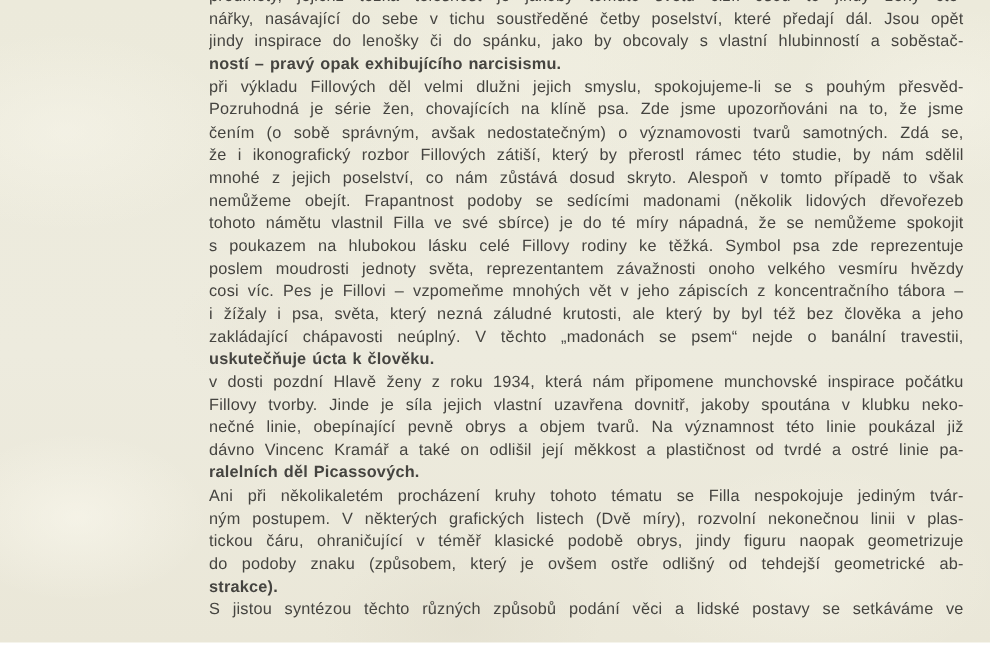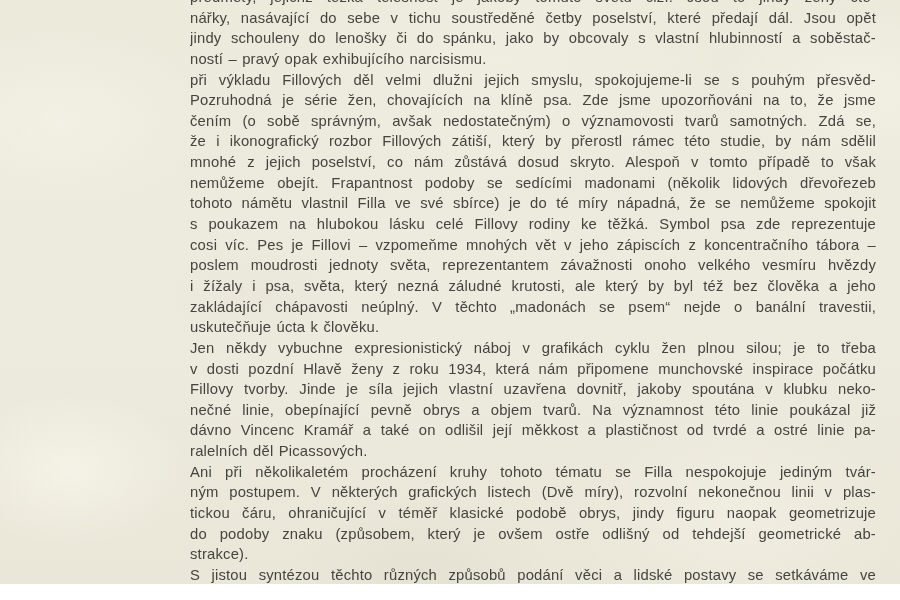--- a/index.html
+++ b/index.html
@@ -51,46 +51,46 @@
     white-space: normal;
     overflow: hidden;
   }
   .line.fill {
     text-align: justify;
     text-align-last: justify;
   }
   .line.end {
     text-align: left;
     text-align-last: left;
+    font-weight: bold;
   }
 </style>
 </head>
 <body>
 
 <div class="page">
   <div class="paper-texture"></div>
   <div class="text-block" id="text-block" style="color: rgb(69, 68, 64);">
       <div class="line fill">předměty, jejichž těžká tělesnost je jakoby tomuto světu cizí. Jsou to jindy ženy čte-</div>
       <div class="line fill">nářky, nasávající do sebe v tichu soustředěné četby poselství, které předají dál. Jsou opět</div>
-      <div class="line fill">jindy schouleny do lenošky či do spánku, jako by obcovaly s vlastní hlubinností a soběstač-</div>
+      <div class="line fill">jindy inspirace do lenošky či do spánku, jako by obcovaly s vlastní hlubinností a soběstač-</div>
       <div class="line end">ností – pravý opak exhibujícího narcisismu.</div>
       <div class="line fill">při výkladu Fillových děl velmi dlužni jejich smyslu, spokojujeme-li se s pouhým přesvěd-</div>
       <div class="line fill">Pozruhodná je série žen, chovajících na klíně psa. Zde jsme upozorňováni na to, že jsme</div>
       <div class="line fill">čením (o sobě správným, avšak nedostatečným) o významovosti tvarů samotných. Zdá se,</div>
       <div class="line fill">že i ikonografický rozbor Fillových zátiší, který by přerostl rámec této studie, by nám sdělil</div>
       <div class="line fill">mnohé z jejich poselství, co nám zůstává dosud skryto. Alespoň v tomto případě to však</div>
       <div class="line fill">nemůžeme obejít. Frapantnost podoby se sedícími madonami (několik lidových dřevořezeb</div>
       <div class="line fill">tohoto námětu vlastnil Filla ve své sbírce) je do té míry nápadná, že se nemůžeme spokojit</div>
       <div class="line fill">s poukazem na hlubokou lásku celé Fillovy rodiny ke těžká. Symbol psa zde reprezentuje</div>
+      <div class="line fill">poslem moudrosti jednoty světa, reprezentantem závažnosti onoho velkého vesmíru hvězdy</div>
       <div class="line fill">cosi víc. Pes je Fillovi – vzpomeňme mnohých vět v jeho zápiscích z koncentračního tábora –</div>
-      <div class="line fill">poslem moudrosti jednoty světa, reprezentantem závažnosti onoho velkého vesmíru hvězdy</div>
       <div class="line fill">i žížaly i psa, světa, který nezná záludné krutosti, ale který by byl též bez člověka a jeho</div>
       <div class="line fill">zakládající chápavosti neúplný. V těchto „madonách se psem“ nejde o banální travestii,</div>
       <div class="line end">uskutečňuje úcta k člověku.</div>
-      <div class="line fill">Jen někdy vybuchne expresionistický náboj v grafikách cyklu žen plnou silou; je to třeba</div>
       <div class="line fill">v dosti pozdní Hlavě ženy z roku 1934, která nám připomene munchovské inspirace počátku</div>
       <div class="line fill">Fillovy tvorby. Jinde je síla jejich vlastní uzavřena dovnitř, jakoby spoutána v klubku neko-</div>
       <div class="line fill">nečné linie, obepínající pevně obrys a objem tvarů. Na významnost této linie poukázal již</div>
       <div class="line fill">dávno Vincenc Kramář a také on odlišil její měkkost a plastičnost od tvrdé a ostré linie pa-</div>
       <div class="line end">ralelních děl Picassových.</div>
       <div class="line fill">Ani při několikaletém procházení kruhy tohoto tématu se Filla nespokojuje jediným tvár-</div>
       <div class="line fill">ným postupem. V některých grafických listech (Dvě míry), rozvolní nekonečnou linii v plas-</div>
       <div class="line fill">tickou čáru, ohraničující v téměř klasické podobě obrys, jindy figuru naopak geometrizuje</div>
       <div class="line fill">do podoby znaku (způsobem, který je ovšem ostře odlišný od tehdejší geometrické ab-</div>
       <div class="line end">strakce).</div>

